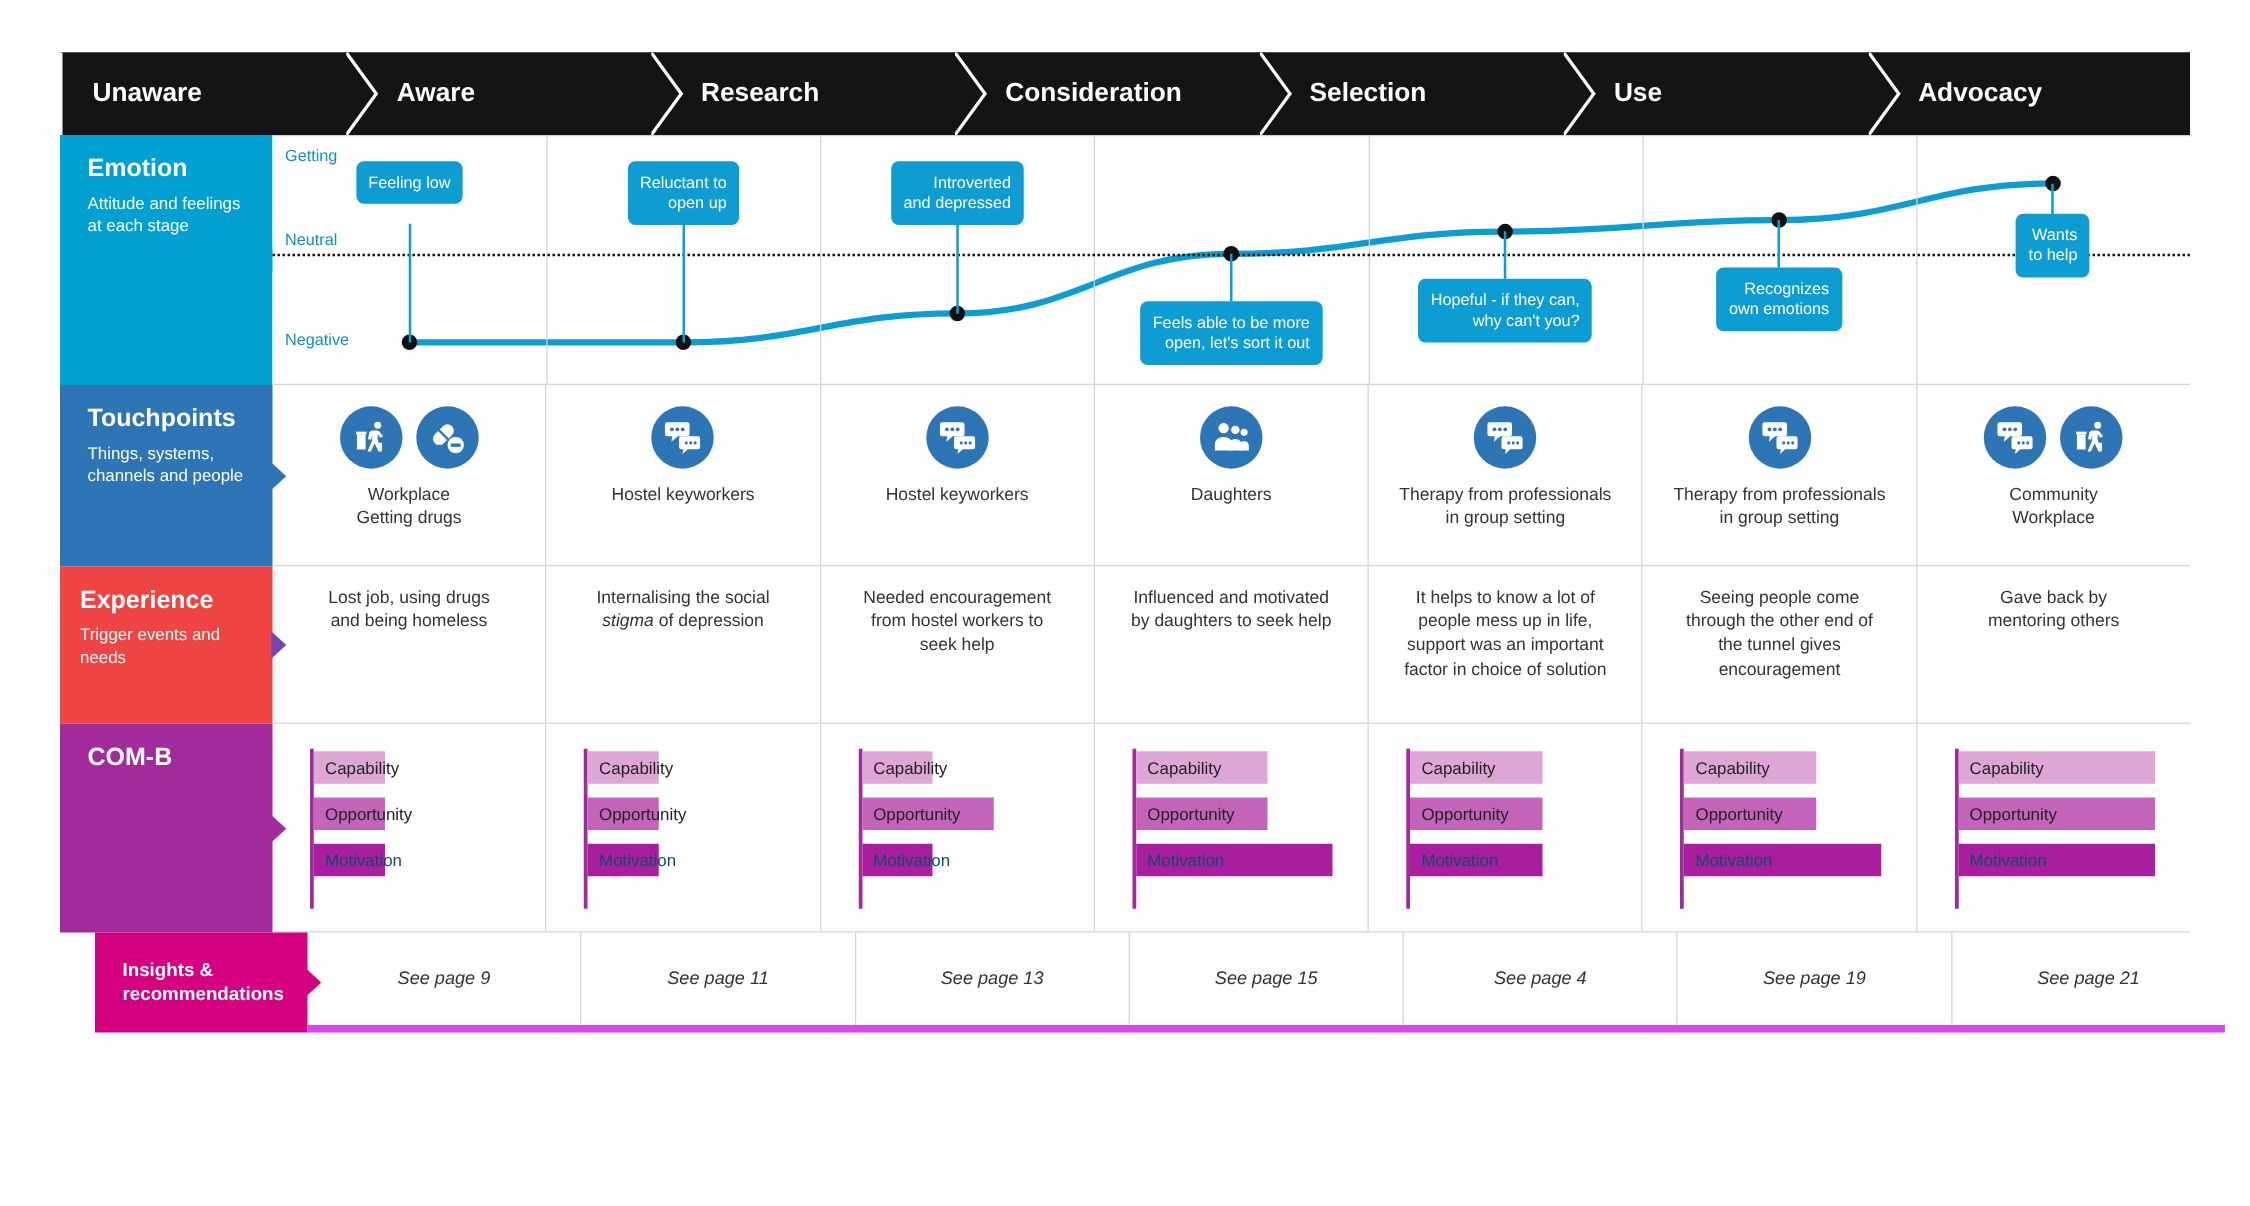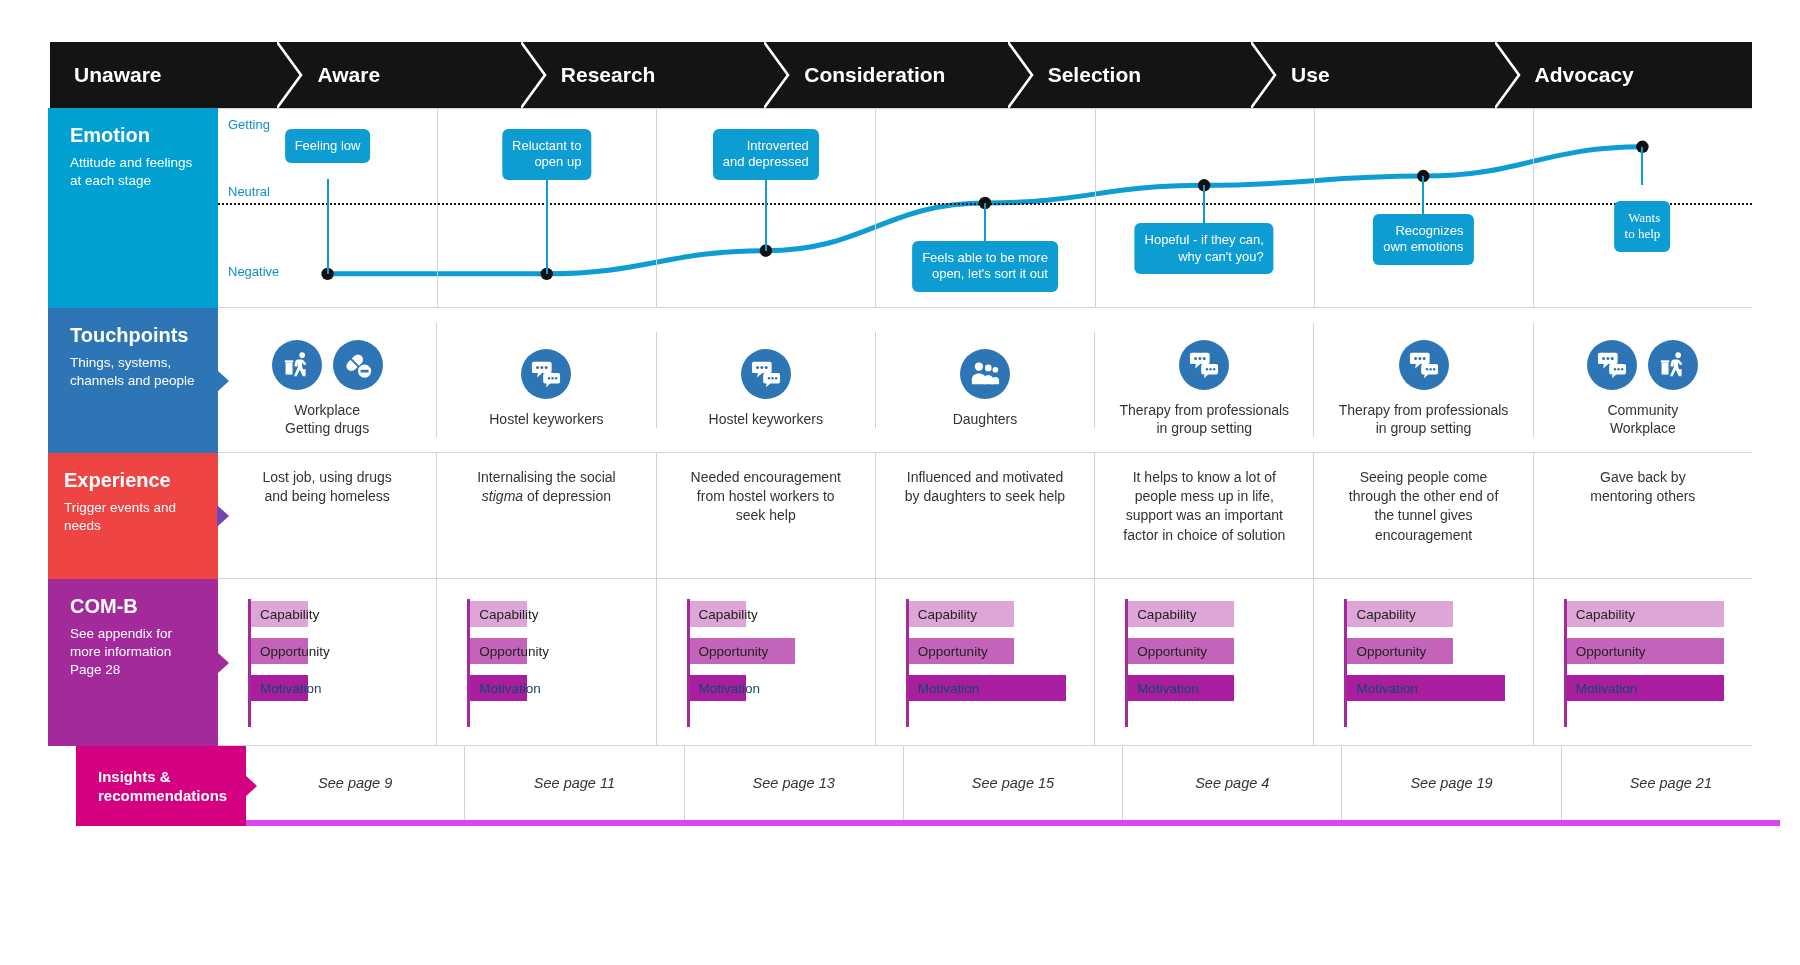--- a/index.html
+++ b/index.html
@@ -74,21 +74,21 @@
     padding: 9px 10px;
     transform: translateX(-50%);
     white-space: pre-line;
   }
   .estem { position: absolute; width: 2px; background: #0D9DD2; z-index: 3; }
 
   
   #touch { height: 145px; }
   #touch .rowlabel { background: #2E75B6; color: #2E75B6; }
   #touch .rowlabel .rl-title, #touch .rowlabel .rl-sub { color: #fff; }
-  #touch .cells { border-bottom: 1px solid #d3d3d3; align-items: center; }
+  #touch .cells { border-bottom: 1px solid #d3d3d3; }
   .tp-inner {
     height: 100%; display: flex; flex-direction: column;
     align-items: center; justify-content: flex-start; padding-top: 17px;
   }
   .tp-icons { display: flex; gap: 11px; justify-content: center; }
   .tp-icon {
     width: 50px; height: 50px; border-radius: 50%;
     background: #2E75B6; display: flex; align-items: center; justify-content: center;
   }
   .tp-icon svg { width: 30px; height: 30px; fill: #fff; }
@@ -244,21 +244,21 @@
           <div class="estem" style="left: calc(35.7143% - 1px); top: 70px; height: 71.74px;"></div>
           <div class="ebox" style="left: 50%; top: 132px;">Feels able to be more
 open, let's sort it out</div>
           <div class="estem" style="left: calc(50% - 1px); top: 94px; height: 38px;"></div>
           <div class="ebox" style="left: 64.2857%; top: 114.29px;">Hopeful - if they can,
 why can't you?</div>
           <div class="estem" style="left: calc(64.2857% - 1px); top: 76.29px; height: 38px;"></div>
           <div class="ebox" style="left: 78.5714%; top: 105.05px;">Recognizes
 own emotions</div>
           <div class="estem" style="left: calc(78.5714% - 1px); top: 67.05px; height: 38px;"></div>
-          <div class="ebox" style="left: 92.8571%; top: 92px; font-family: Liberation Serif, serif;">Wants
+          <div class="ebox" style="left: 92.8571%; top: 62px;">Wants
 to help</div>
           <div class="estem" style="left: calc(92.8571% - 1px); top: 37.79px; height: 38px;"></div>
         </div>
     </div>
   </div>
 
   <div class="row" id="touch">
     <div class="rowlabel">
       <div class="rl-title">Touchpoints</div>
       <div class="rl-sub">Things, systems,
@@ -445,23 +445,20 @@
         </div>
         <div class="cell">
           <div class="exp-txt">Gave back by<br>mentoring others</div>
         </div>
       </div>
   </div>
 
   <div class="row" id="comb">
     <div class="rowlabel">
       <div class="rl-title">COM-B</div>
-      <div class="rl-sub">See appendix for
-more information
-Page 28</div>
       <div class="arrow"></div>
     </div>
     <div class="cells" id="combCells">
         <div class="cell">
           <div class="bars">
             <div class="baxis"></div>
             <div class="bwrap">
               <div class="bar b1">
                 <div class="fill" style="width: 30.6%;"></div>
                 <span>Capability</span>

